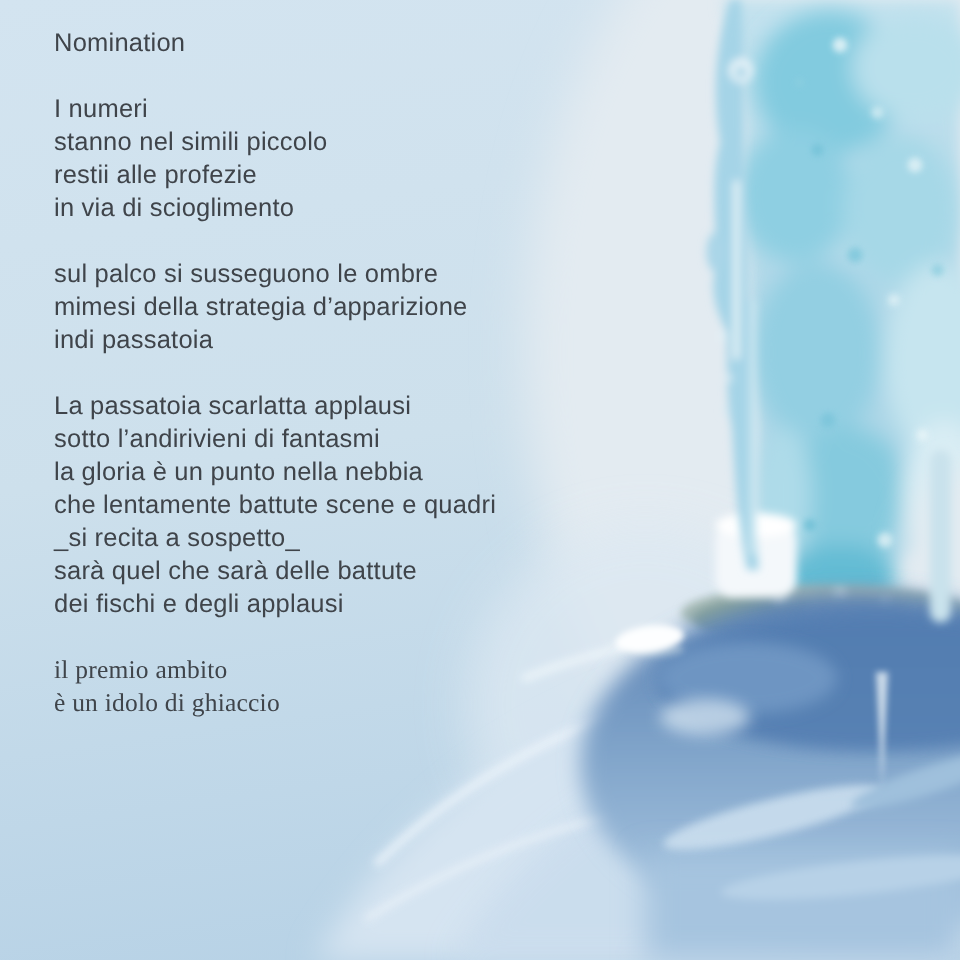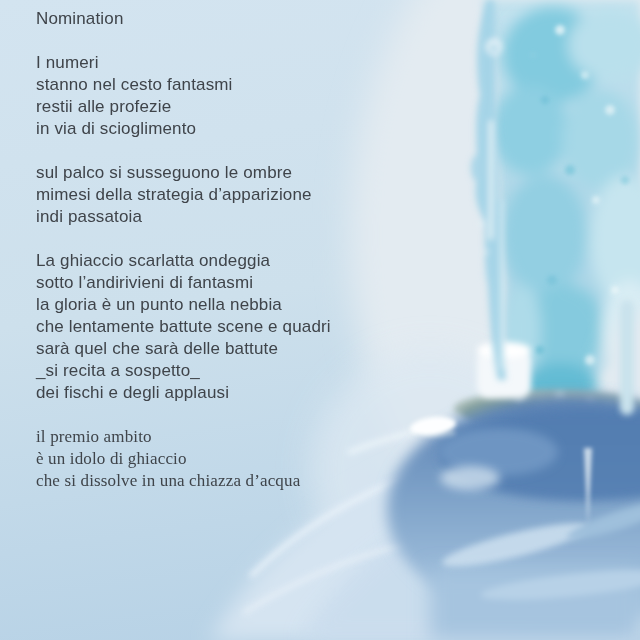--- a/index.html
+++ b/index.html
@@ -12,21 +12,21 @@
     font-family: "Liberation Sans", "DejaVu Sans", sans-serif;
   }
   .artwork {
     position: absolute;
     inset: 0;
     pointer-events: none;
   }
   .poem {
     position: absolute;
     left: 36px;
-    top: 8px;
+    top: 18px;
     color: var(--text-color, #3f444a);
     font-size: 17px;
     line-height: 22px;
     letter-spacing: 0.15px;
     white-space: nowrap;
   }
   .poem-title { margin-bottom: 22px; }
   .stanza { margin-bottom: 22px; }
   .stanza:last-child { margin-bottom: 0; font-family: Liberation Serif, serif; }
 </style>
@@ -162,39 +162,38 @@
       <ellipse cx="436" cy="433" rx="20" ry="5" fill="#b9cede" opacity="0.6" filter="url(#b2)"></ellipse>
       <ellipse cx="433" cy="426" rx="23" ry="9" fill="#fdfeff" transform="rotate(-8 433 426)" filter="url(#b2)"></ellipse>
     </g>
   </svg>
 
   <div class="poem">
     <div class="poem-title">Nomination</div>
     <div>
         <div class="stanza">
           <div class="line">I numeri</div>
-          <div class="line">stanno nel cesto fantasmi</div>
+          <div class="line">stanno nel simili piccolo</div>
           <div class="line">restii alle profezie</div>
           <div class="line">in via di scioglimento</div>
         </div>
         <div class="stanza">
           <div class="line">sul palco si susseguono le ombre</div>
           <div class="line">mimesi della strategia d’apparizione</div>
           <div class="line">indi passatoia</div>
         </div>
         <div class="stanza">
-          <div class="line">La ghiaccio scarlatta ondeggia</div>
+          <div class="line">La passatoia scarlatta applausi</div>
           <div class="line">sotto l’andirivieni di fantasmi</div>
           <div class="line">la gloria è un punto nella nebbia</div>
           <div class="line">che lentamente battute scene e quadri</div>
+          <div class="line">_si recita a sospetto_</div>
           <div class="line">sarà quel che sarà delle battute</div>
-          <div class="line">_si recita a sospetto_</div>
           <div class="line">dei fischi e degli applausi</div>
         </div>
         <div class="stanza">
           <div class="line">il premio ambito</div>
           <div class="line">è un idolo di ghiaccio</div>
-          <div class="line">che si dissolve in una chiazza d’acqua</div>
         </div>
       </div>
   </div>
 
 </div>
 
 </body></html>

